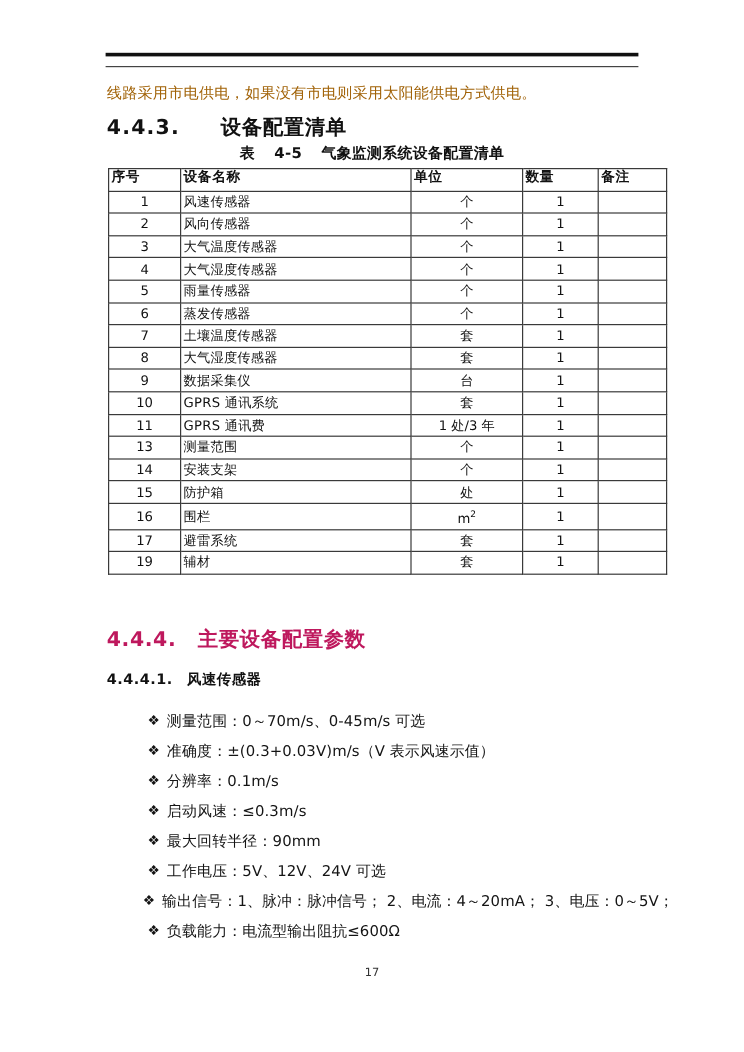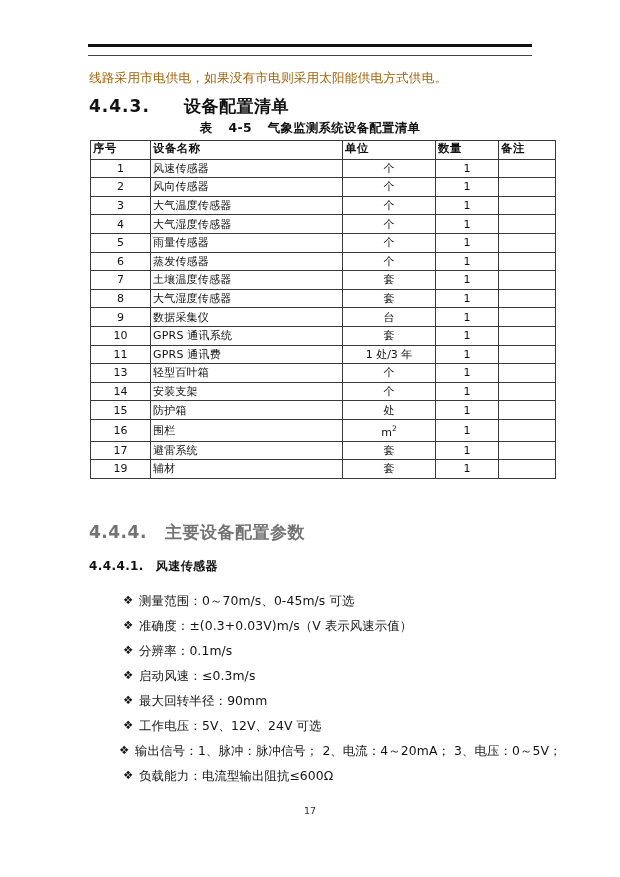--- a/index.html
+++ b/index.html
@@ -118,21 +118,21 @@
   .equip-table td.col-name { font-size: 11px; letter-spacing: 0.2px; }
   sup { font-size: 7.5px; vertical-align: super; }
   
   .h3b {
     position: absolute;
     left: 89px;
     top: 521px;
     font-size: 17px;
     font-weight: bold;
     letter-spacing: 0.5px;
-    color: #737373;
+    color: #be185d;
   }
   .h3b .title { margin-left: 18px; }
   .h4 {
     position: absolute;
     left: 89px;
     top: 558px;
     font-size: 12px;
     font-weight: bold;
     letter-spacing: 0.4px;
     color: #111111;
@@ -283,21 +283,21 @@
         </tr>
         <tr>
           <td class="col-idx">11</td>
           <td class="col-name">GPRS 通讯费</td>
           <td class="col-unit">1 处/3 年</td>
           <td class="col-qty">1</td>
           <td class="col-note"></td>
         </tr>
         <tr>
           <td class="col-idx">13</td>
-          <td class="col-name">轻型百叶箱</td>
+          <td class="col-name">测量范围</td>
           <td class="col-unit">个</td>
           <td class="col-qty">1</td>
           <td class="col-note"></td>
         </tr>
         <tr>
           <td class="col-idx">14</td>
           <td class="col-name">安装支架</td>
           <td class="col-unit">个</td>
           <td class="col-qty">1</td>
           <td class="col-note"></td>

